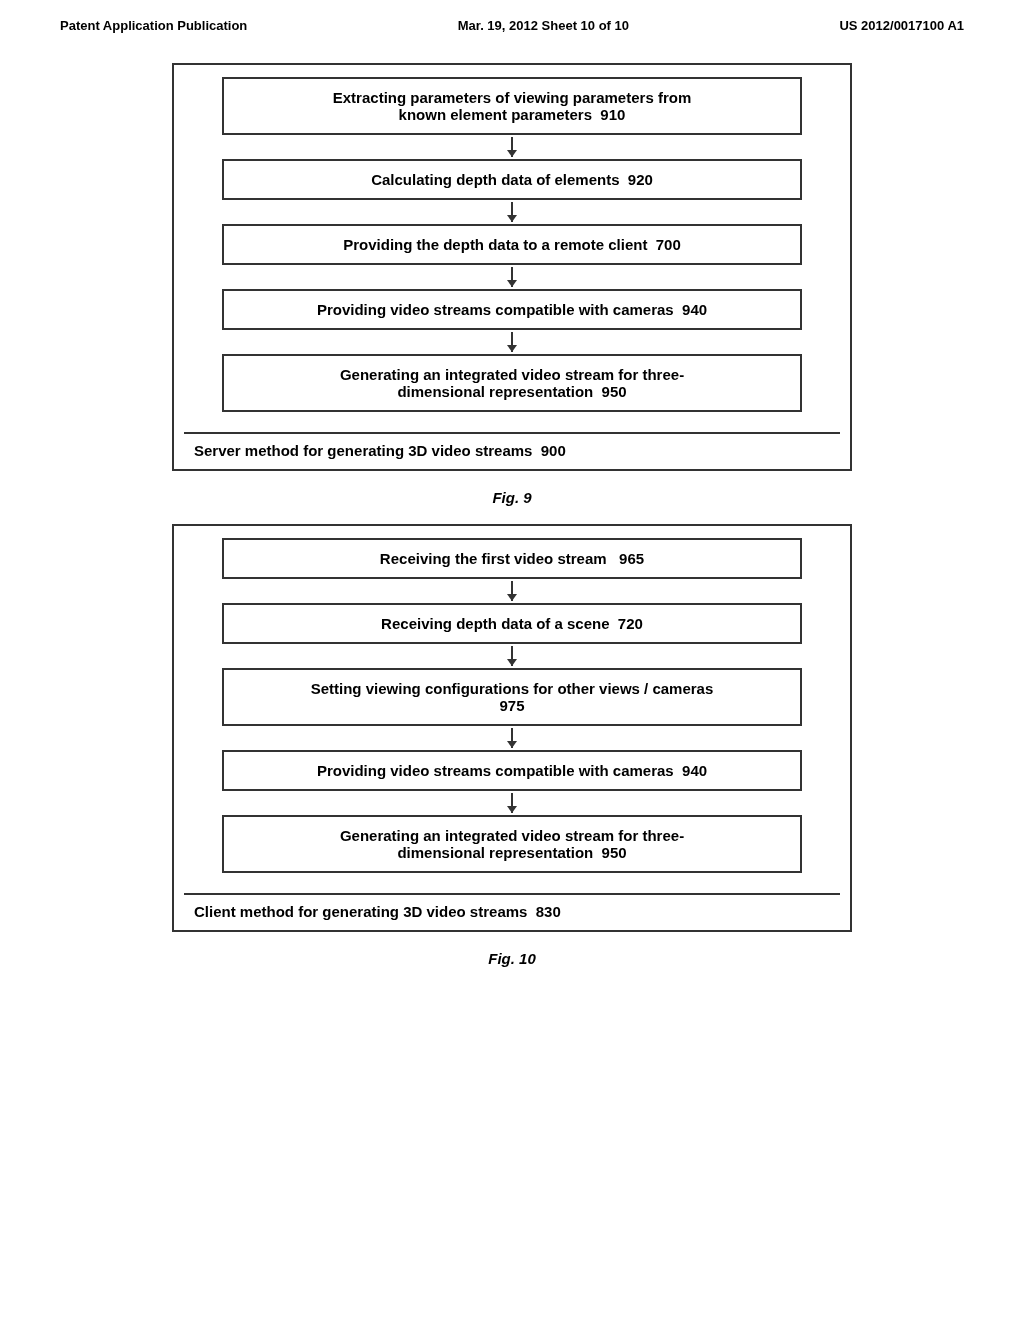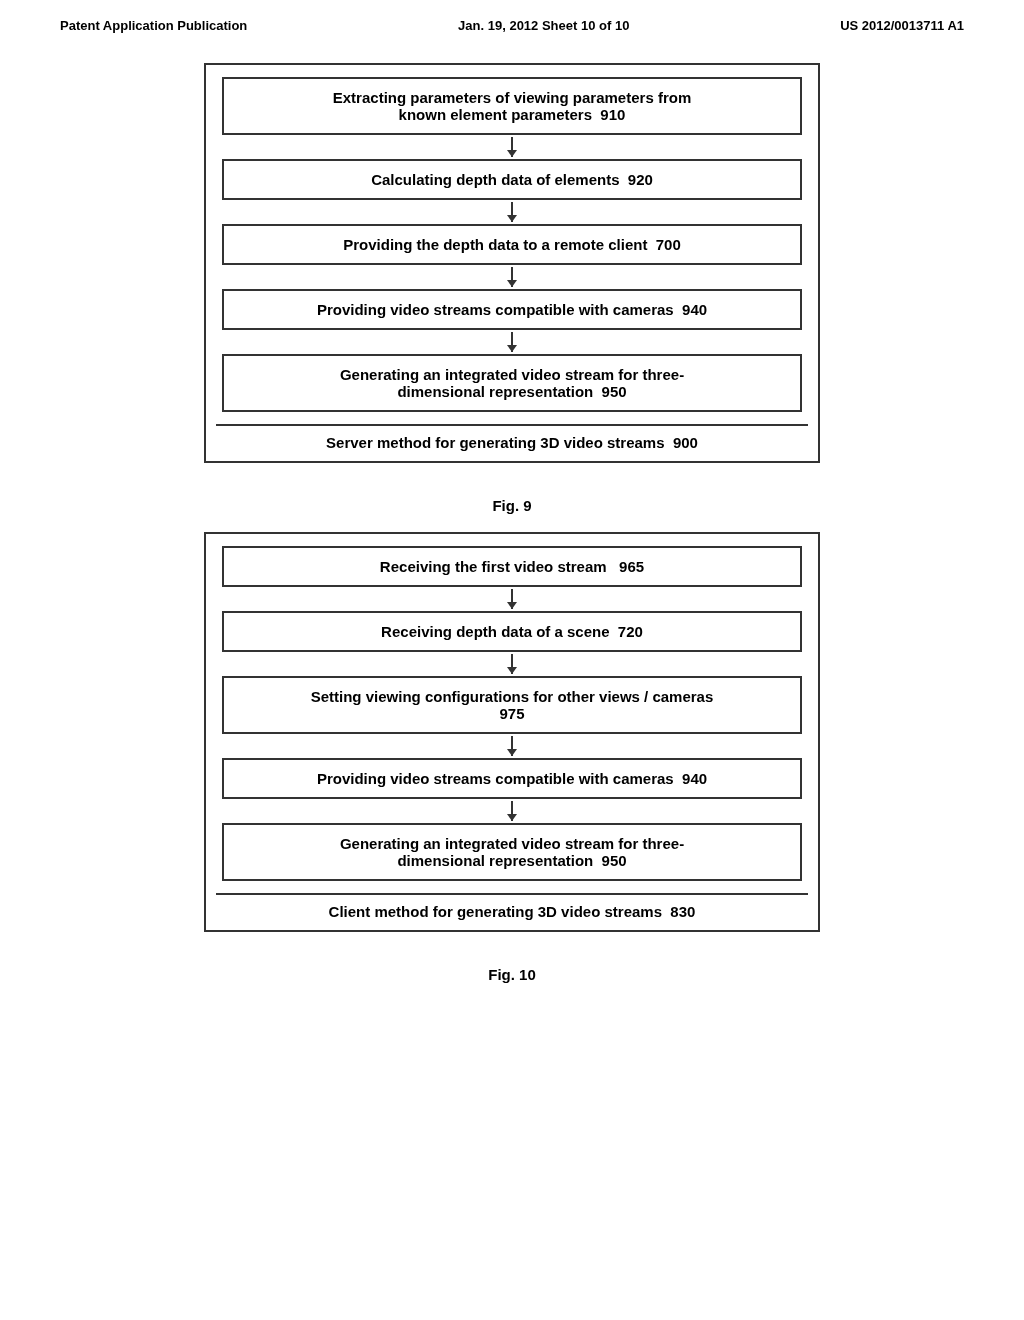--- a/index.html
+++ b/index.html
@@ -35,31 +35,32 @@
       padding: 20px 100px;
       display: flex;
       flex-direction: column;
       align-items: center;
       gap: 0px;
     }
 
     
     .diagram-container {
       border: 2px solid #333;
-      width: 616px;
+      width: 680px;
       padding: 12px 10px 0px 10px;
       margin-bottom: 10px;
       background: #fff;
     }
 
     .fig-label {
       text-align: center;
       font-size: 15px;
       font-weight: bold;
-      margin: 24px 0 18px 0;
+      margin: 8px 0 18px 0;
+      font-style: italic;
     }
 
     
     .flow-box {
       border: 2px solid #333;
       padding: 10px 15px;
       text-align: center;
       font-size: 15px;
       font-weight: bold;
       background: #fff;
@@ -97,42 +98,41 @@
       border-right: 5px solid transparent;
       border-top: 7px solid #333;
     }
 
     
     .num-label {
     }
 
     
     .bottom-label {
-      text-align: center;
       font-size: 15px;
       font-weight: bold;
       padding: 8px 10px 10px 10px;
       border-top: 2px solid #333;
-      margin-top: 12px;
+      margin-top: 20px;
     }
 
     .flow-section {
       display: flex;
       flex-direction: column;
       align-items: center;
       width: 100%;
     }
   </style>
 </head>
 <body>
 
 <div class="page-header">
   <span>Patent Application Publication</span>
-  <span>Jan. 19, 2012   Sheet 10 of 10</span>
-  <span>US 2012/0013711 A1</span>
+  <span>Mar. 19, 2012   Sheet 10 of 10</span>
+  <span>US 2012/0017100 A1</span>
 </div>
 
 <div class="main-content">
 
   <div class="diagram-container">
     <div class="flow-section">
 
       <div class="flow-box">
         <span>Extracting parameters of viewing parameters from<br>known element parameters &nbsp;<span class="num-label">910</span></span>
       </div>

